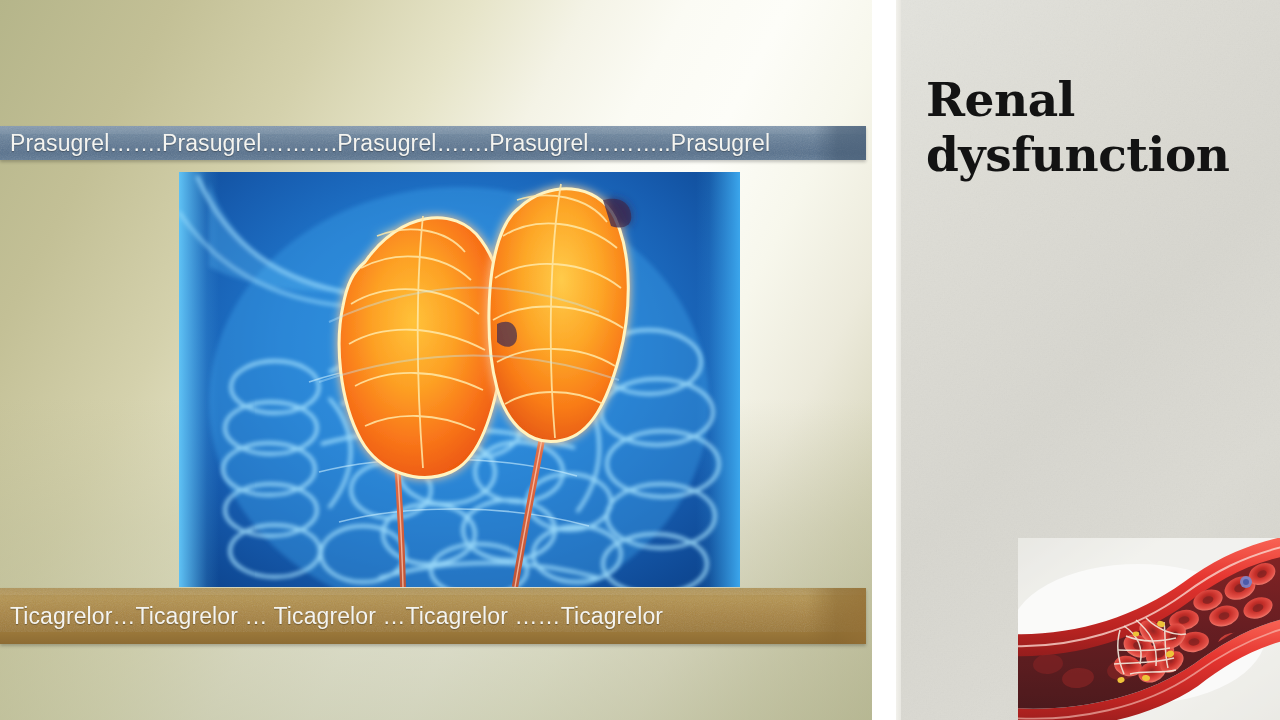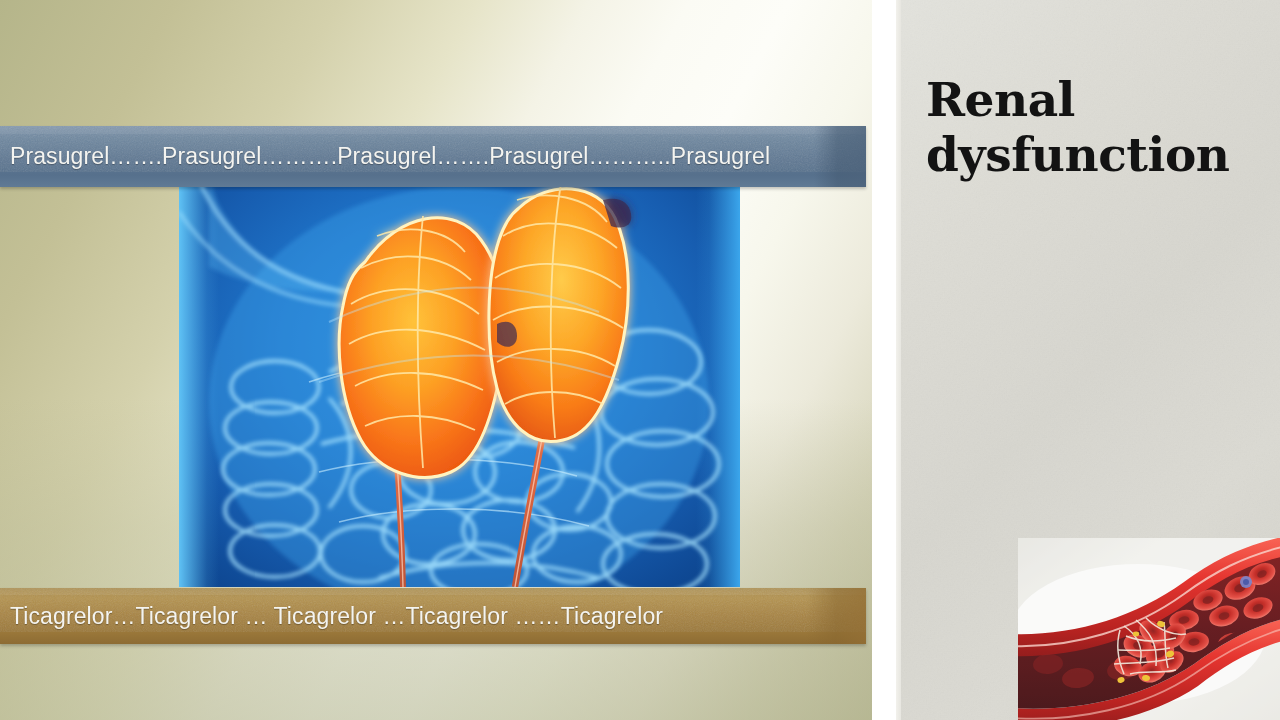--- a/index.html
+++ b/index.html
@@ -86,21 +86,21 @@
     line-height: 1;
     text-shadow: 0 1px 1px rgba(0,0,0,0.30);
   }
   .banner .grain {
     position: absolute; inset: 0; z-index: 2; pointer-events: none;
     opacity: 0.62;
   }
 
   .banner-prasugrel {
     left: 0px; top: 126px;
-    width: 866px; height: 61px;
+    width: 866px; height: 34px;
     background:
       linear-gradient(180deg, #7e94ab 0%, #6e879f 22%, #5f7893 55%, #56708c 80%, #607a95 100%);
     box-shadow: 0 2px 3px rgba(0,0,0,0.22);
     text-align: center;
   }
   .banner-prasugrel .cap {
     position: absolute; right: 0; top: 0; width: 52px; height: 100%;
     background: linear-gradient(90deg, rgba(70,92,116,0.0) 0%, rgba(66,88,112,0.55) 45%, rgba(74,96,120,0.75) 100%);
     z-index: 2;
   }

